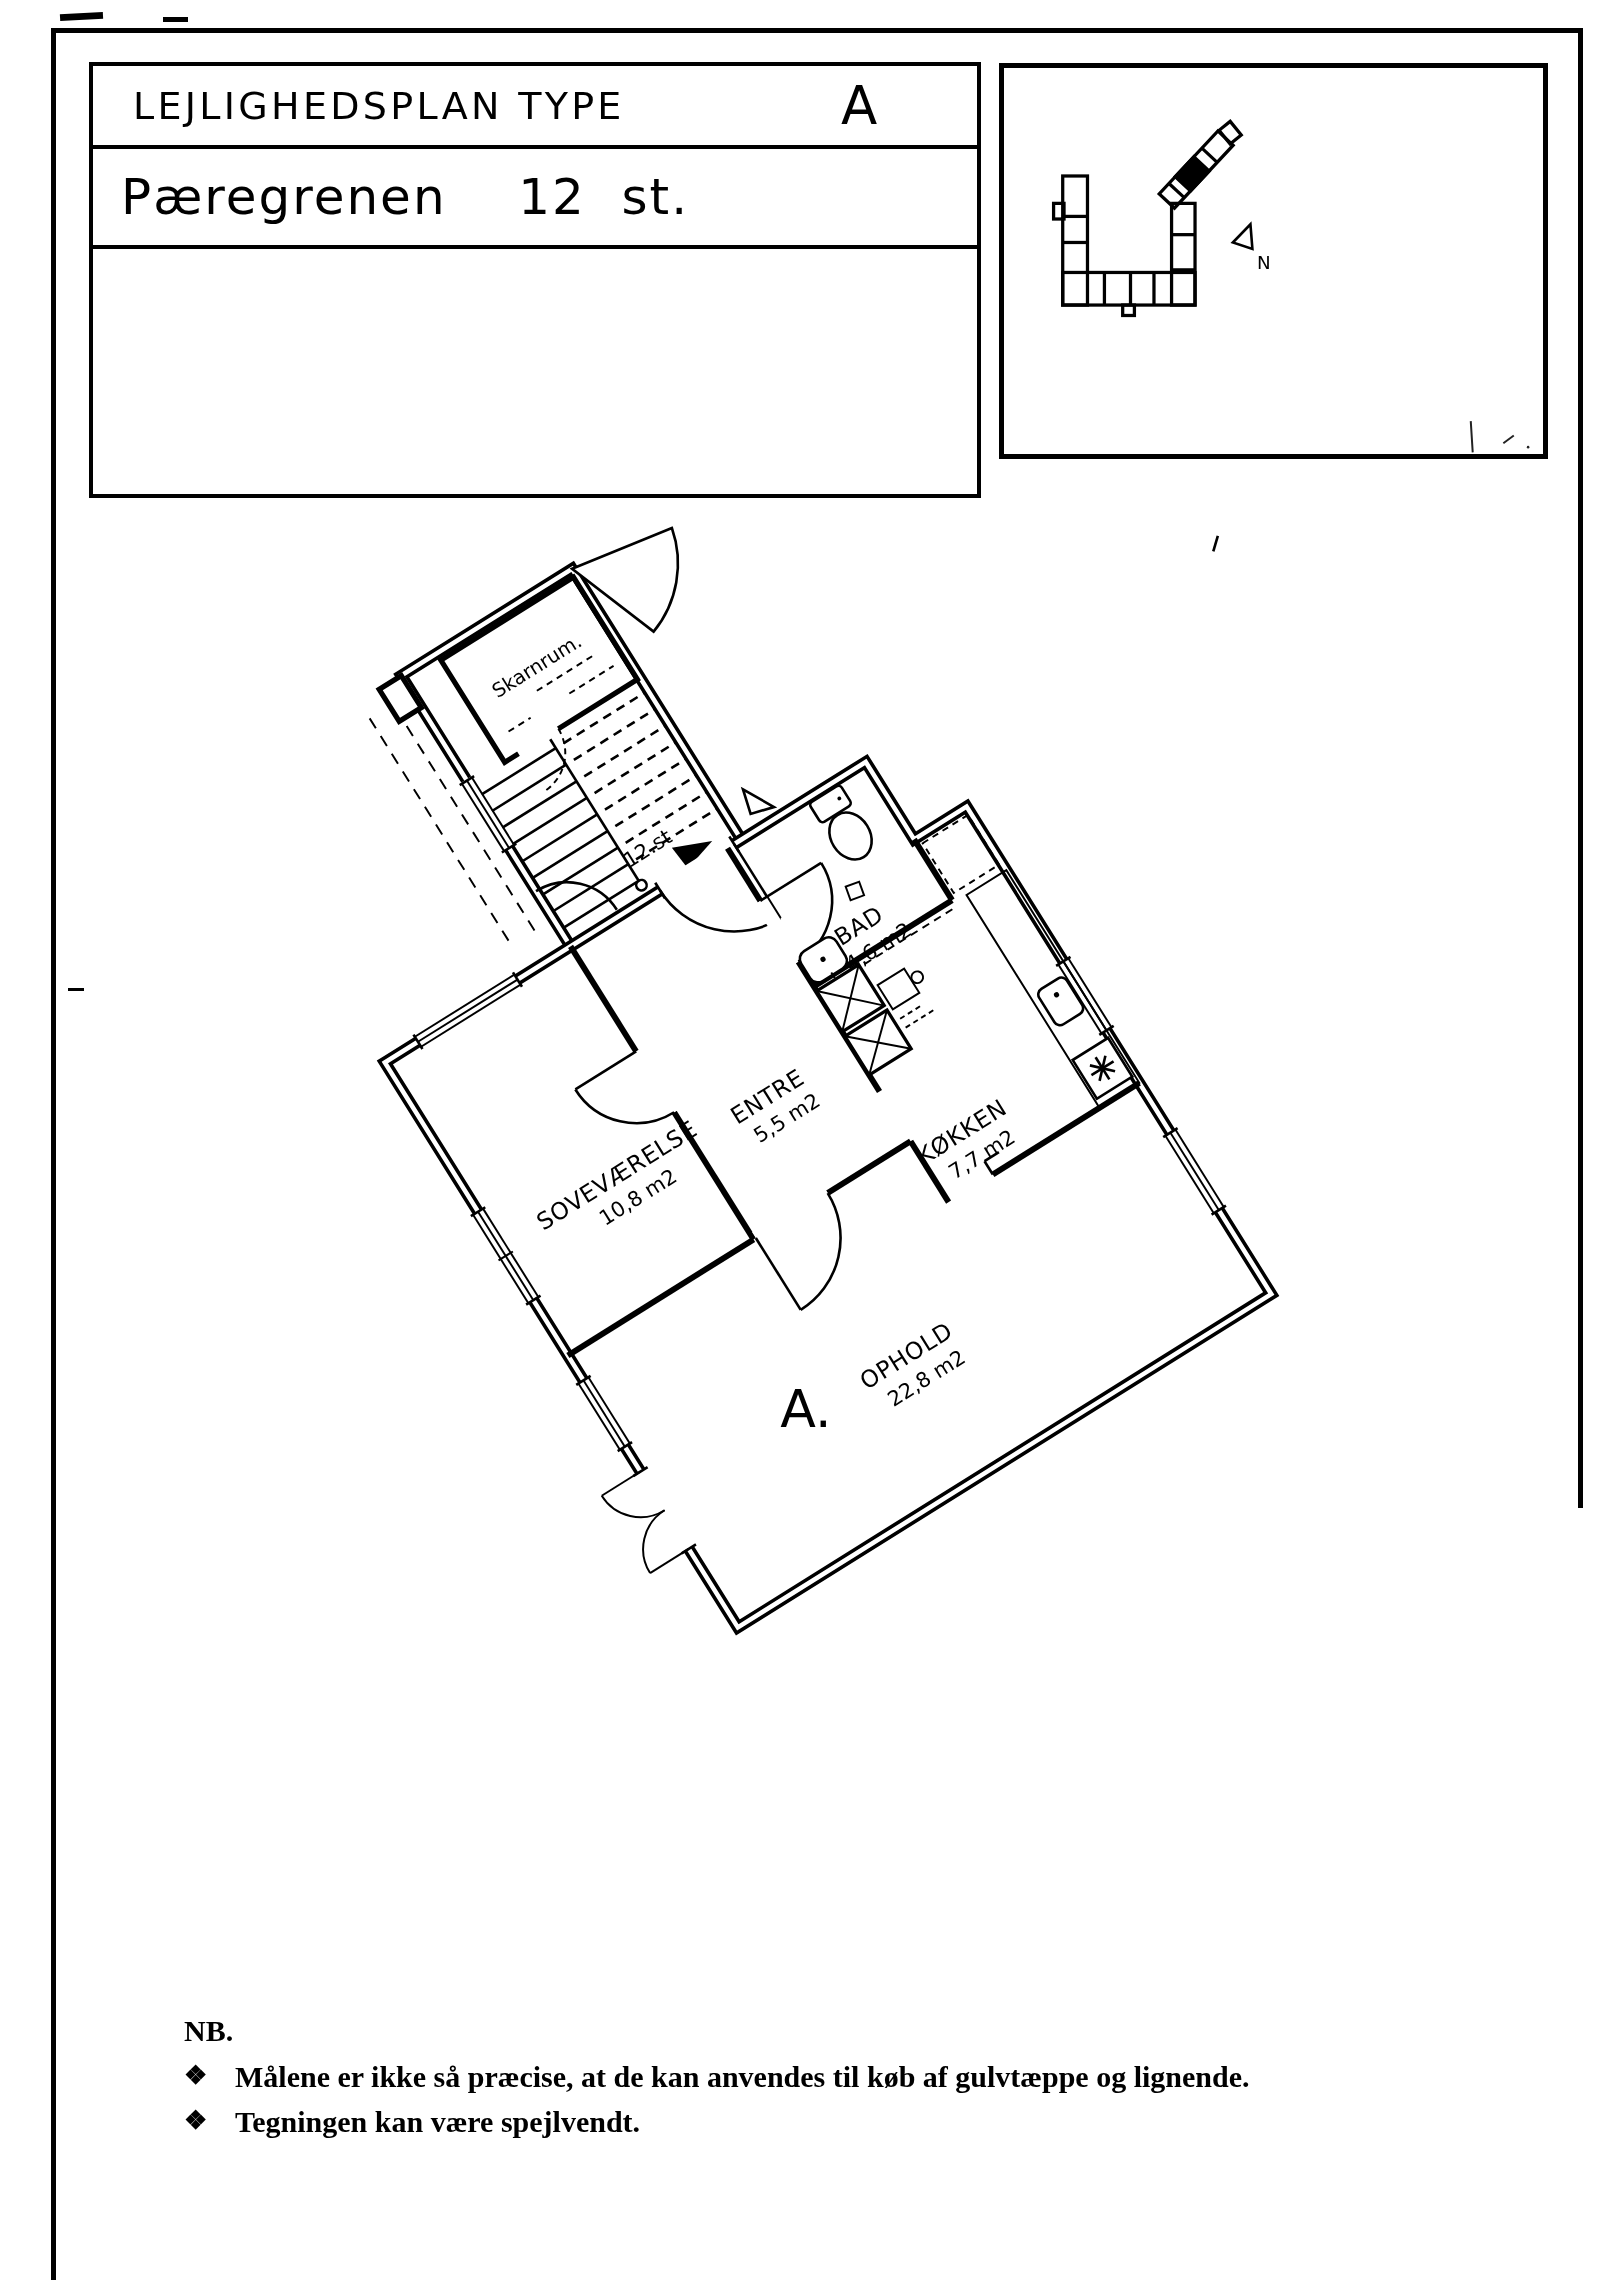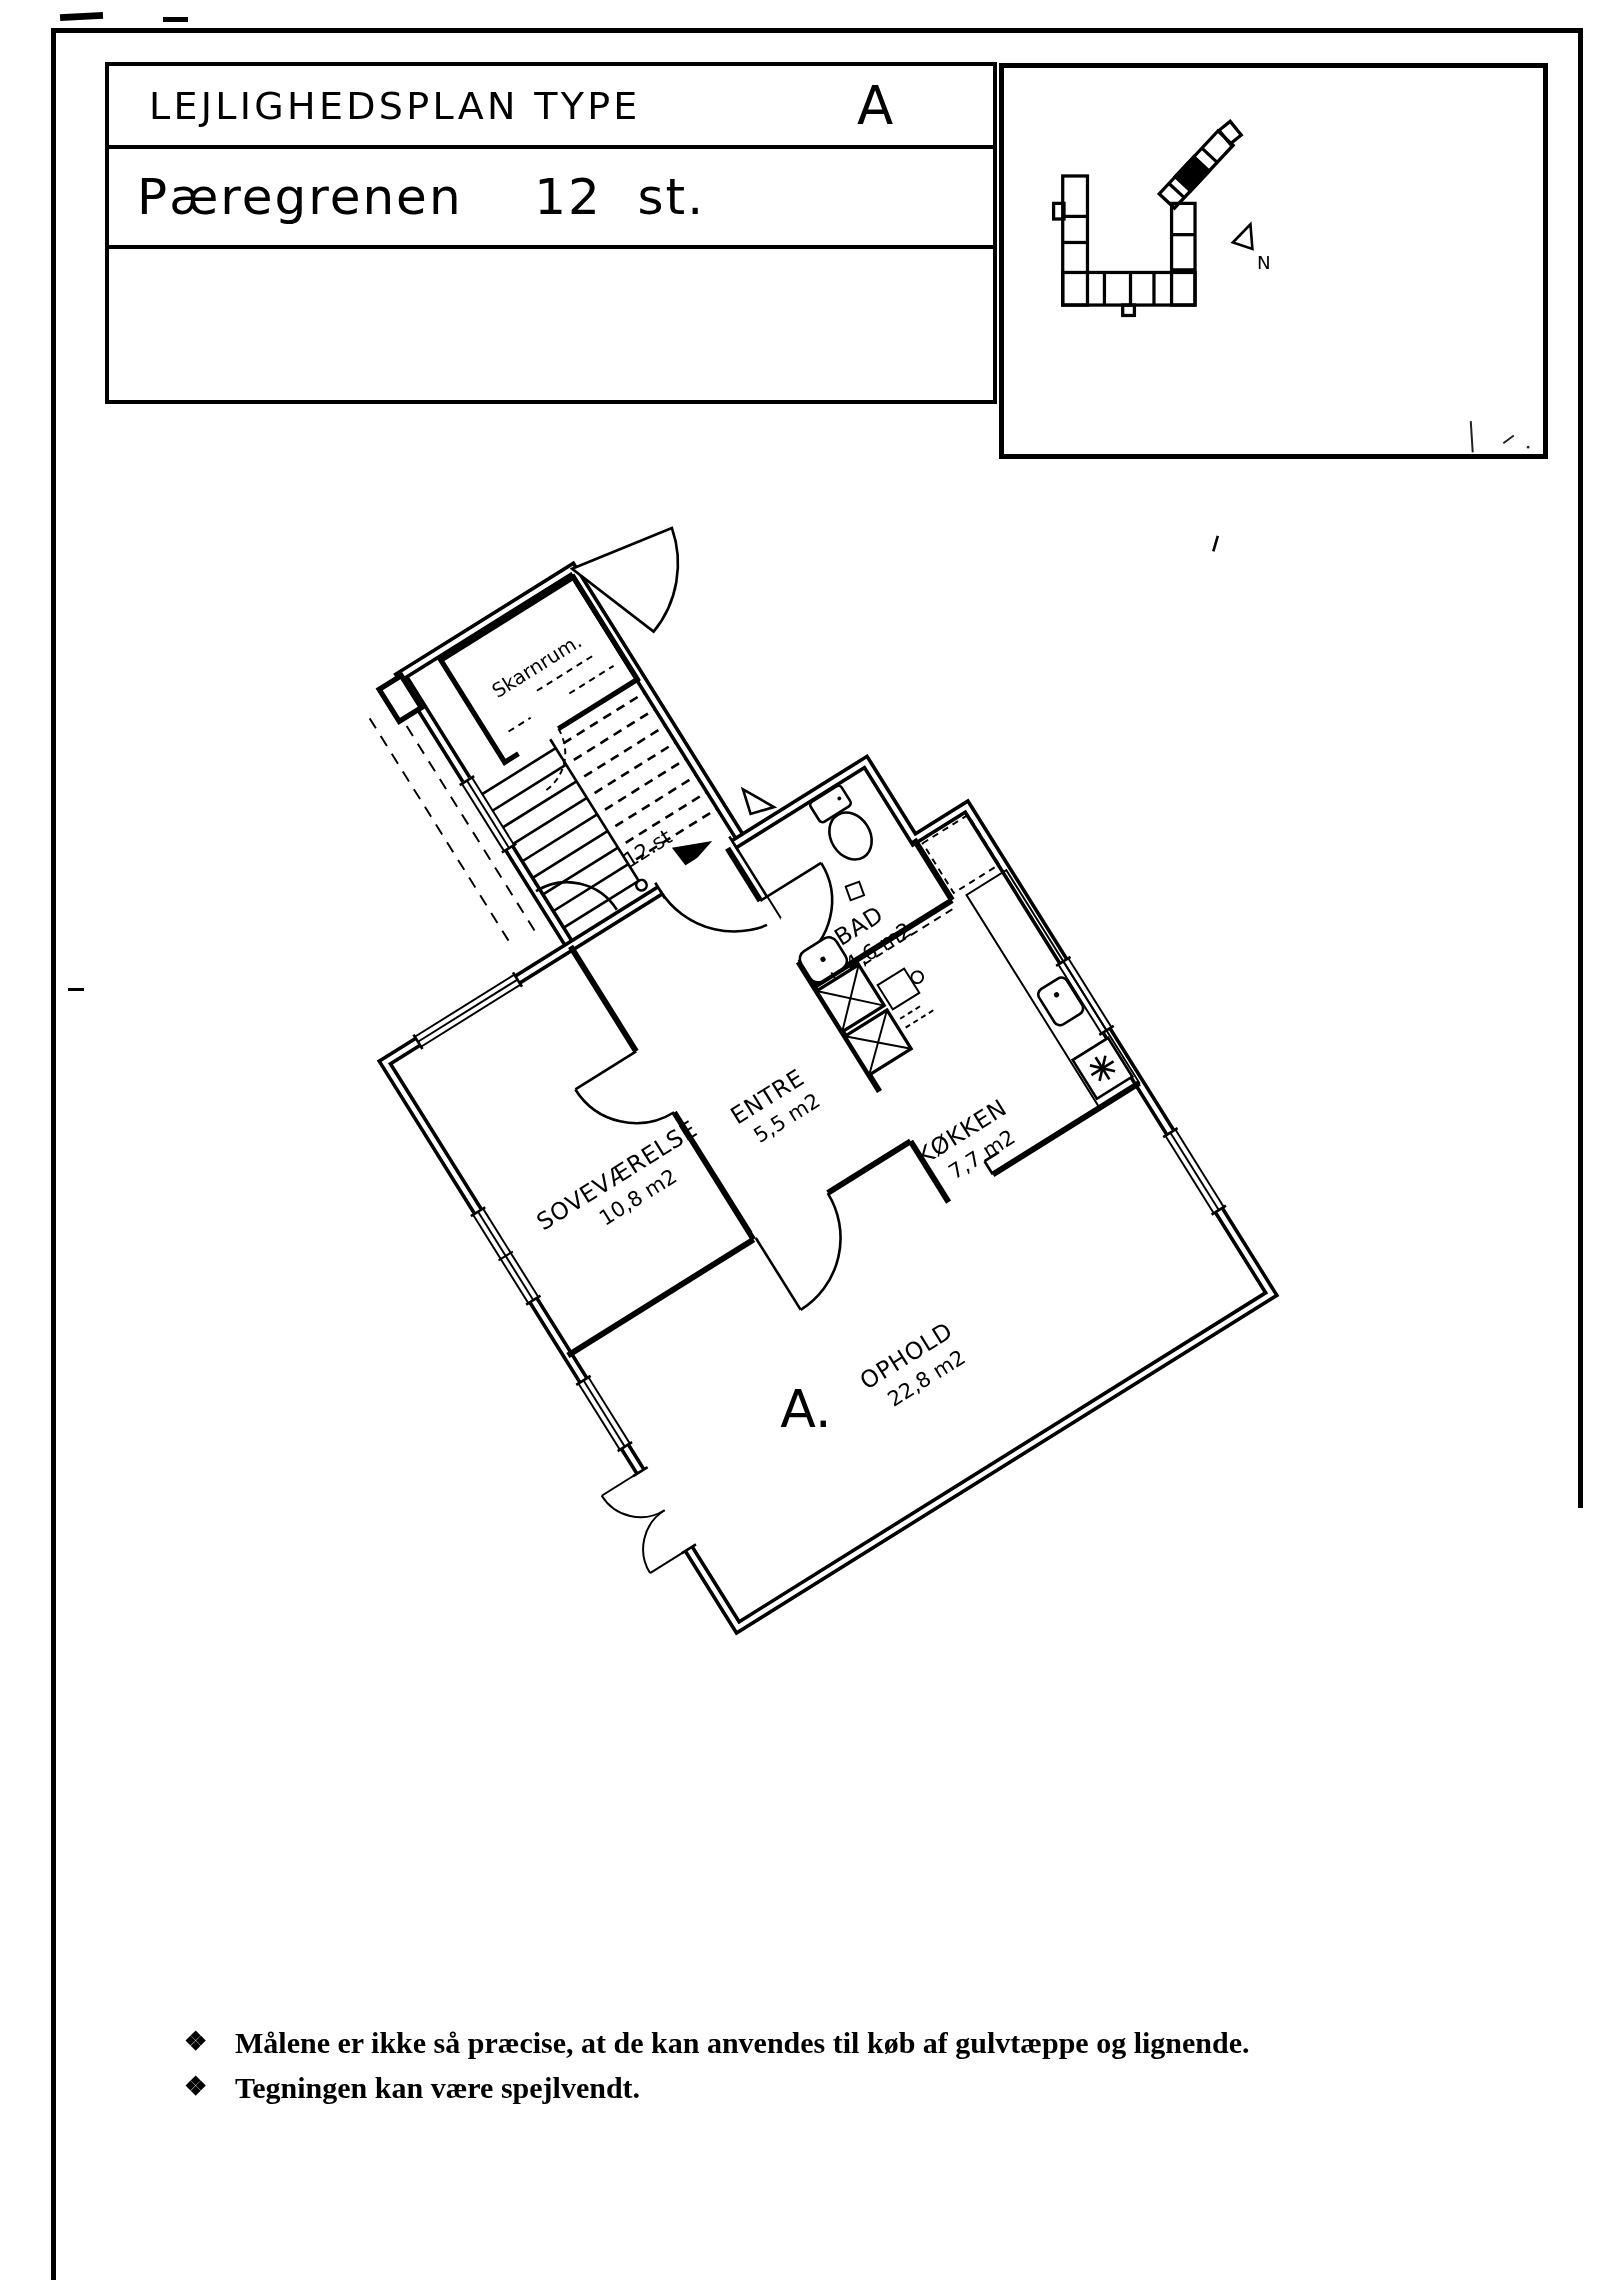--- a/index.html
+++ b/index.html
@@ -2,21 +2,21 @@
 <html style="font-size:10.4px"><head>
 <meta charset="utf-8">
 <style>
   html,body{margin:0;padding:0;background:#e8e8e8;}
   #page{position:relative;width:1617px;height:2284px;background:#ffffff;overflow:hidden;
         font-family:"DejaVu Sans",sans-serif;color:#000;}
   .abs{position:absolute;}
   
   .b{background:#000;}
   
-  #title-block{left:89px;top:62px;width:892px;height:342px;border:4.6px solid #000;box-sizing:border-box;margin-left:16px;}
+  #title-block{left:89px;top:62px;width:892px;height:436px;border:4.6px solid #000;box-sizing:border-box;}
   .tb-row{box-sizing:border-box;width:100%;display:flex;align-items:center;}
   #tb-row1{height:83px;border-bottom:4.6px solid #000;padding-left:40px;position:relative;}
   #tb-row1 .lbl{font-size:38px;letter-spacing:3.3px;}
   #tb-row1 .typ{position:absolute;left:748px;top:9px;font-size:53px;}
   #tb-row2{height:100px;border-bottom:4.6px solid #000;padding-left:28px;font-size:50px;letter-spacing:2px;white-space:pre;}
   #tb-row3{height:212px;flex-direction:column;align-items:flex-start;justify-content:center;padding-left:38px;}
   #tb-row3 .main{font-size:55px;letter-spacing:2px;white-space:pre;}
   #tb-row3 .sub{font-size:23px;letter-spacing:1.3px;margin-top:17px;padding-left:5.2px;white-space:pre;}
   
   #site-box{left:999px;top:63px;width:549px;height:396px;border:5.2px solid #000;box-sizing:border-box;}
@@ -320,20 +320,21 @@
 
         <text x="440" y="818" font-size="36" text-anchor="middle" letter-spacing="1">OPHOLD</text>
         <text x="448" y="862" font-size="32" text-anchor="middle">22,8 m2</text>
 
         <text x="262" y="820" font-size="80" text-anchor="middle" transform="rotate(32 262 800)">A.</text>
       </g>
     </g>
   </svg>
 
   <div id="nb" class="abs">
+    <div class="h">NB.</div>
     <div class="nb-line">
       <span class="blt">❖</span><span class="txt"><span>Målene er </span><span class="u-ikke">ikke</span><span> så præcise, at de kan anvendes til køb af gulvtæppe og lignende.</span></span>
     </div>
     <div class="nb-line">
       <span class="blt">❖</span><span class="txt">Tegningen kan være spejlvendt.</span>
     </div>
   </div>
 
 </div>
 

